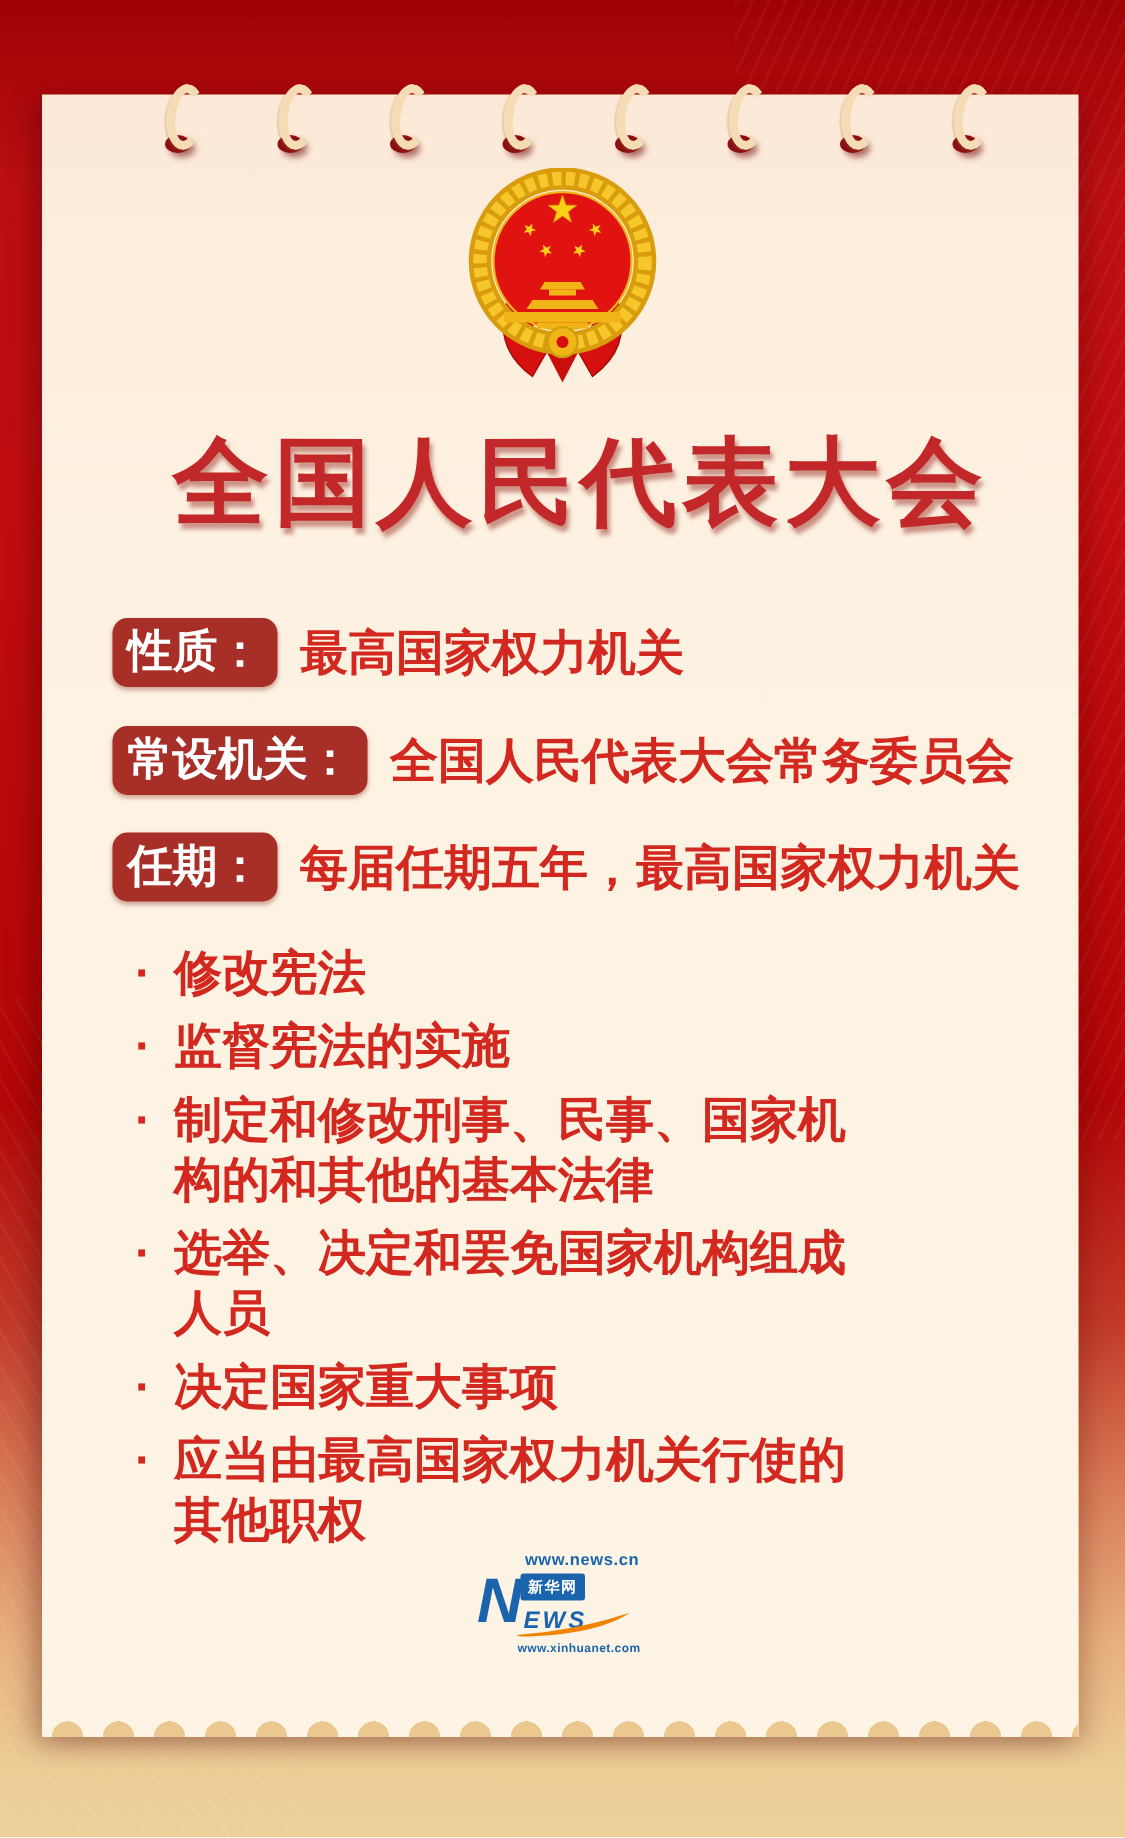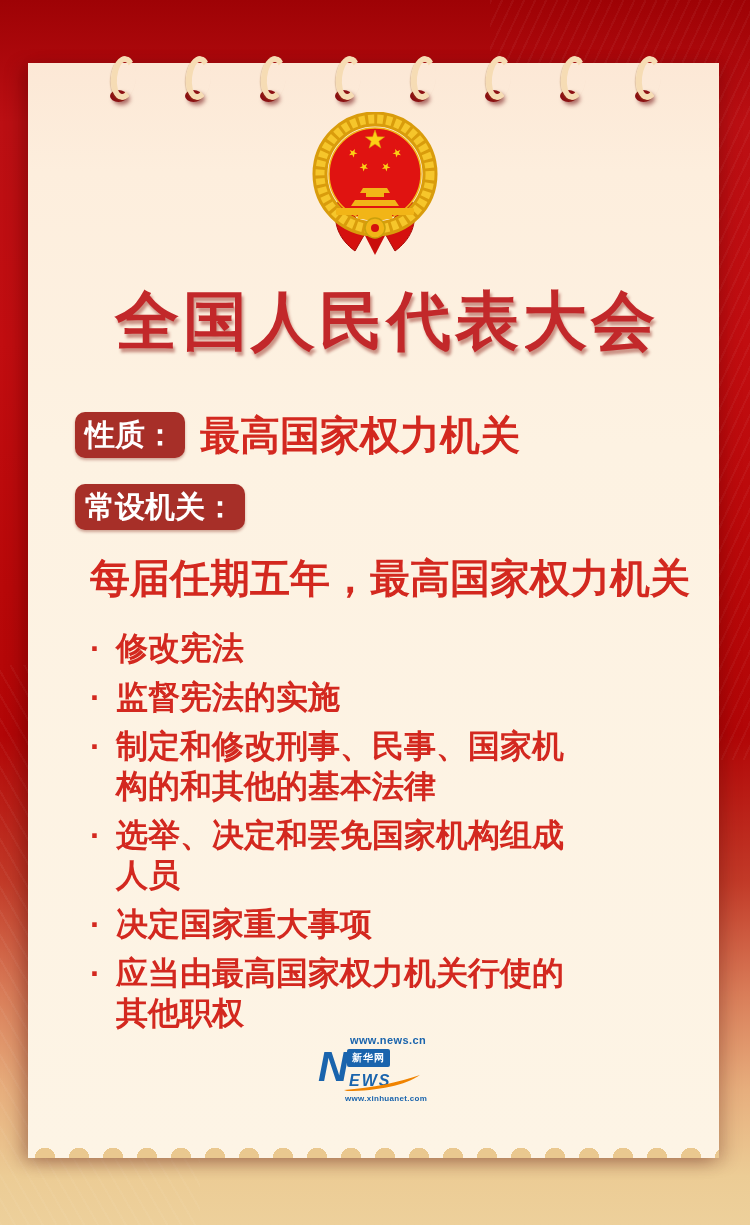--- a/index.html
+++ b/index.html
@@ -64,21 +64,21 @@
     padding-left:12px;
   }
   
   .row{position:absolute;left:75px;display:flex;align-items:flex-start;}
   .badge{
     flex:none;background:#a72f28;color:#ffffff;font-weight:bold;font-size:30px;
     line-height:38px;padding:4px 10px;border-radius:10px;
     box-shadow:0 2px 3px rgba(120,20,10,0.35);white-space:nowrap;
   }
   .val{
-    margin-left:15px;color:#d3281f;font-weight:bold;font-size:40px;line-height:46px;white-space:nowrap;
+    margin-left:15px;color:#d3281f;font-weight:bold;font-size:32px;line-height:46px;white-space:nowrap;
   }
   .bullets{list-style:none;margin:0;padding:0 0 0 15px;width:485px;}
   .bullets li{
     display:flex;color:#d3281f;font-weight:bold;font-size:32px;line-height:40px;margin-bottom:9px;
   }
   .bullets .dot{flex:none;width:26px;text-align:left;}
   .bullets .btxt{width:459px;}
   
   .logo{position:absolute;left:318px;top:1034px;width:130px;text-align:center;}
   .logo .url1{color:#1a64ad;font-weight:800;font-size:11px;letter-spacing:0.4px;padding-left:10px;}
@@ -172,23 +172,25 @@
 
   <h1 class="title">全国人民代表大会</h1>
 
   <div class="row" style="top:412px">
     <span class="badge">性质：</span>
     <span class="val">最高国家权力机关</span>
   </div>
 
   <div class="row" style="top:484px">
     <span class="badge">常设机关：</span>
+    <span class="val">全国人民代表大会常务委员会</span>
   </div>
 
   <div class="row" style="top:555px">
+    <span class="badge">任期：</span>
     <span class="val">每届任期五年，最高国家权力机关</span>
   </div>
 
   <div class="row" style="top:628px">
     <ul class="bullets">
       <li>
           <span class="dot">·</span>
           <span class="btxt">修改宪法</span>
         </li>
       <li>

